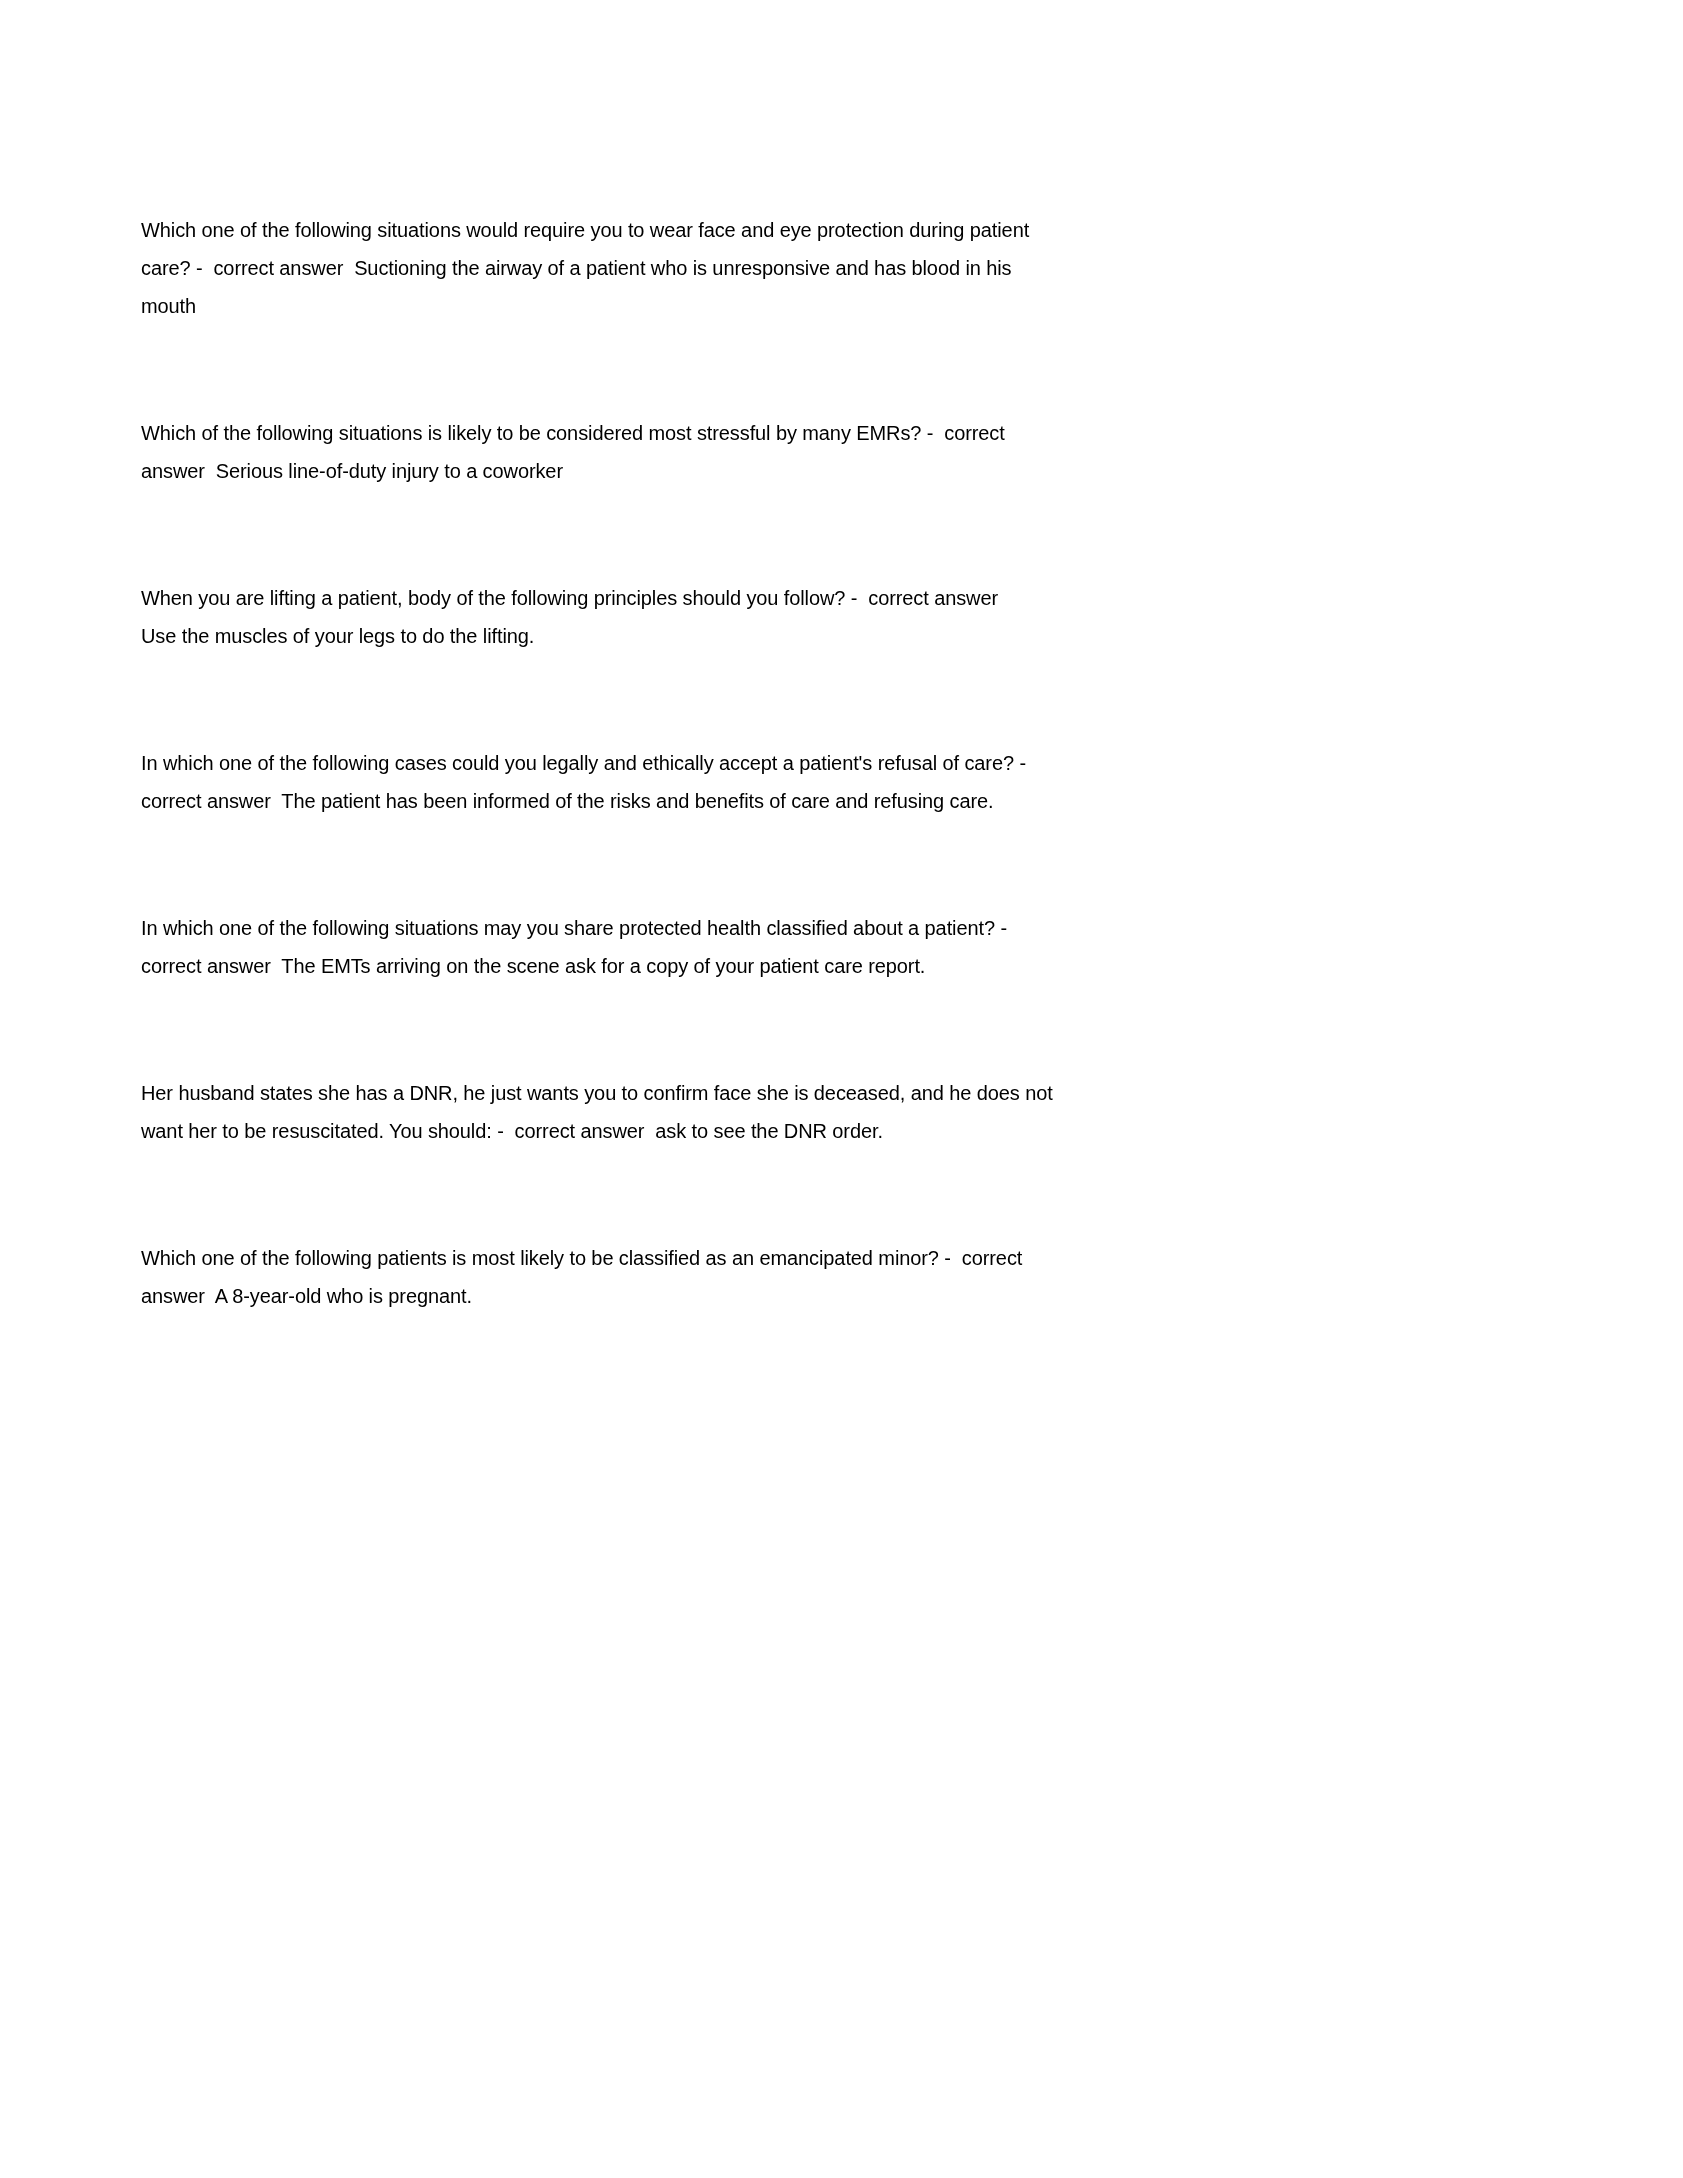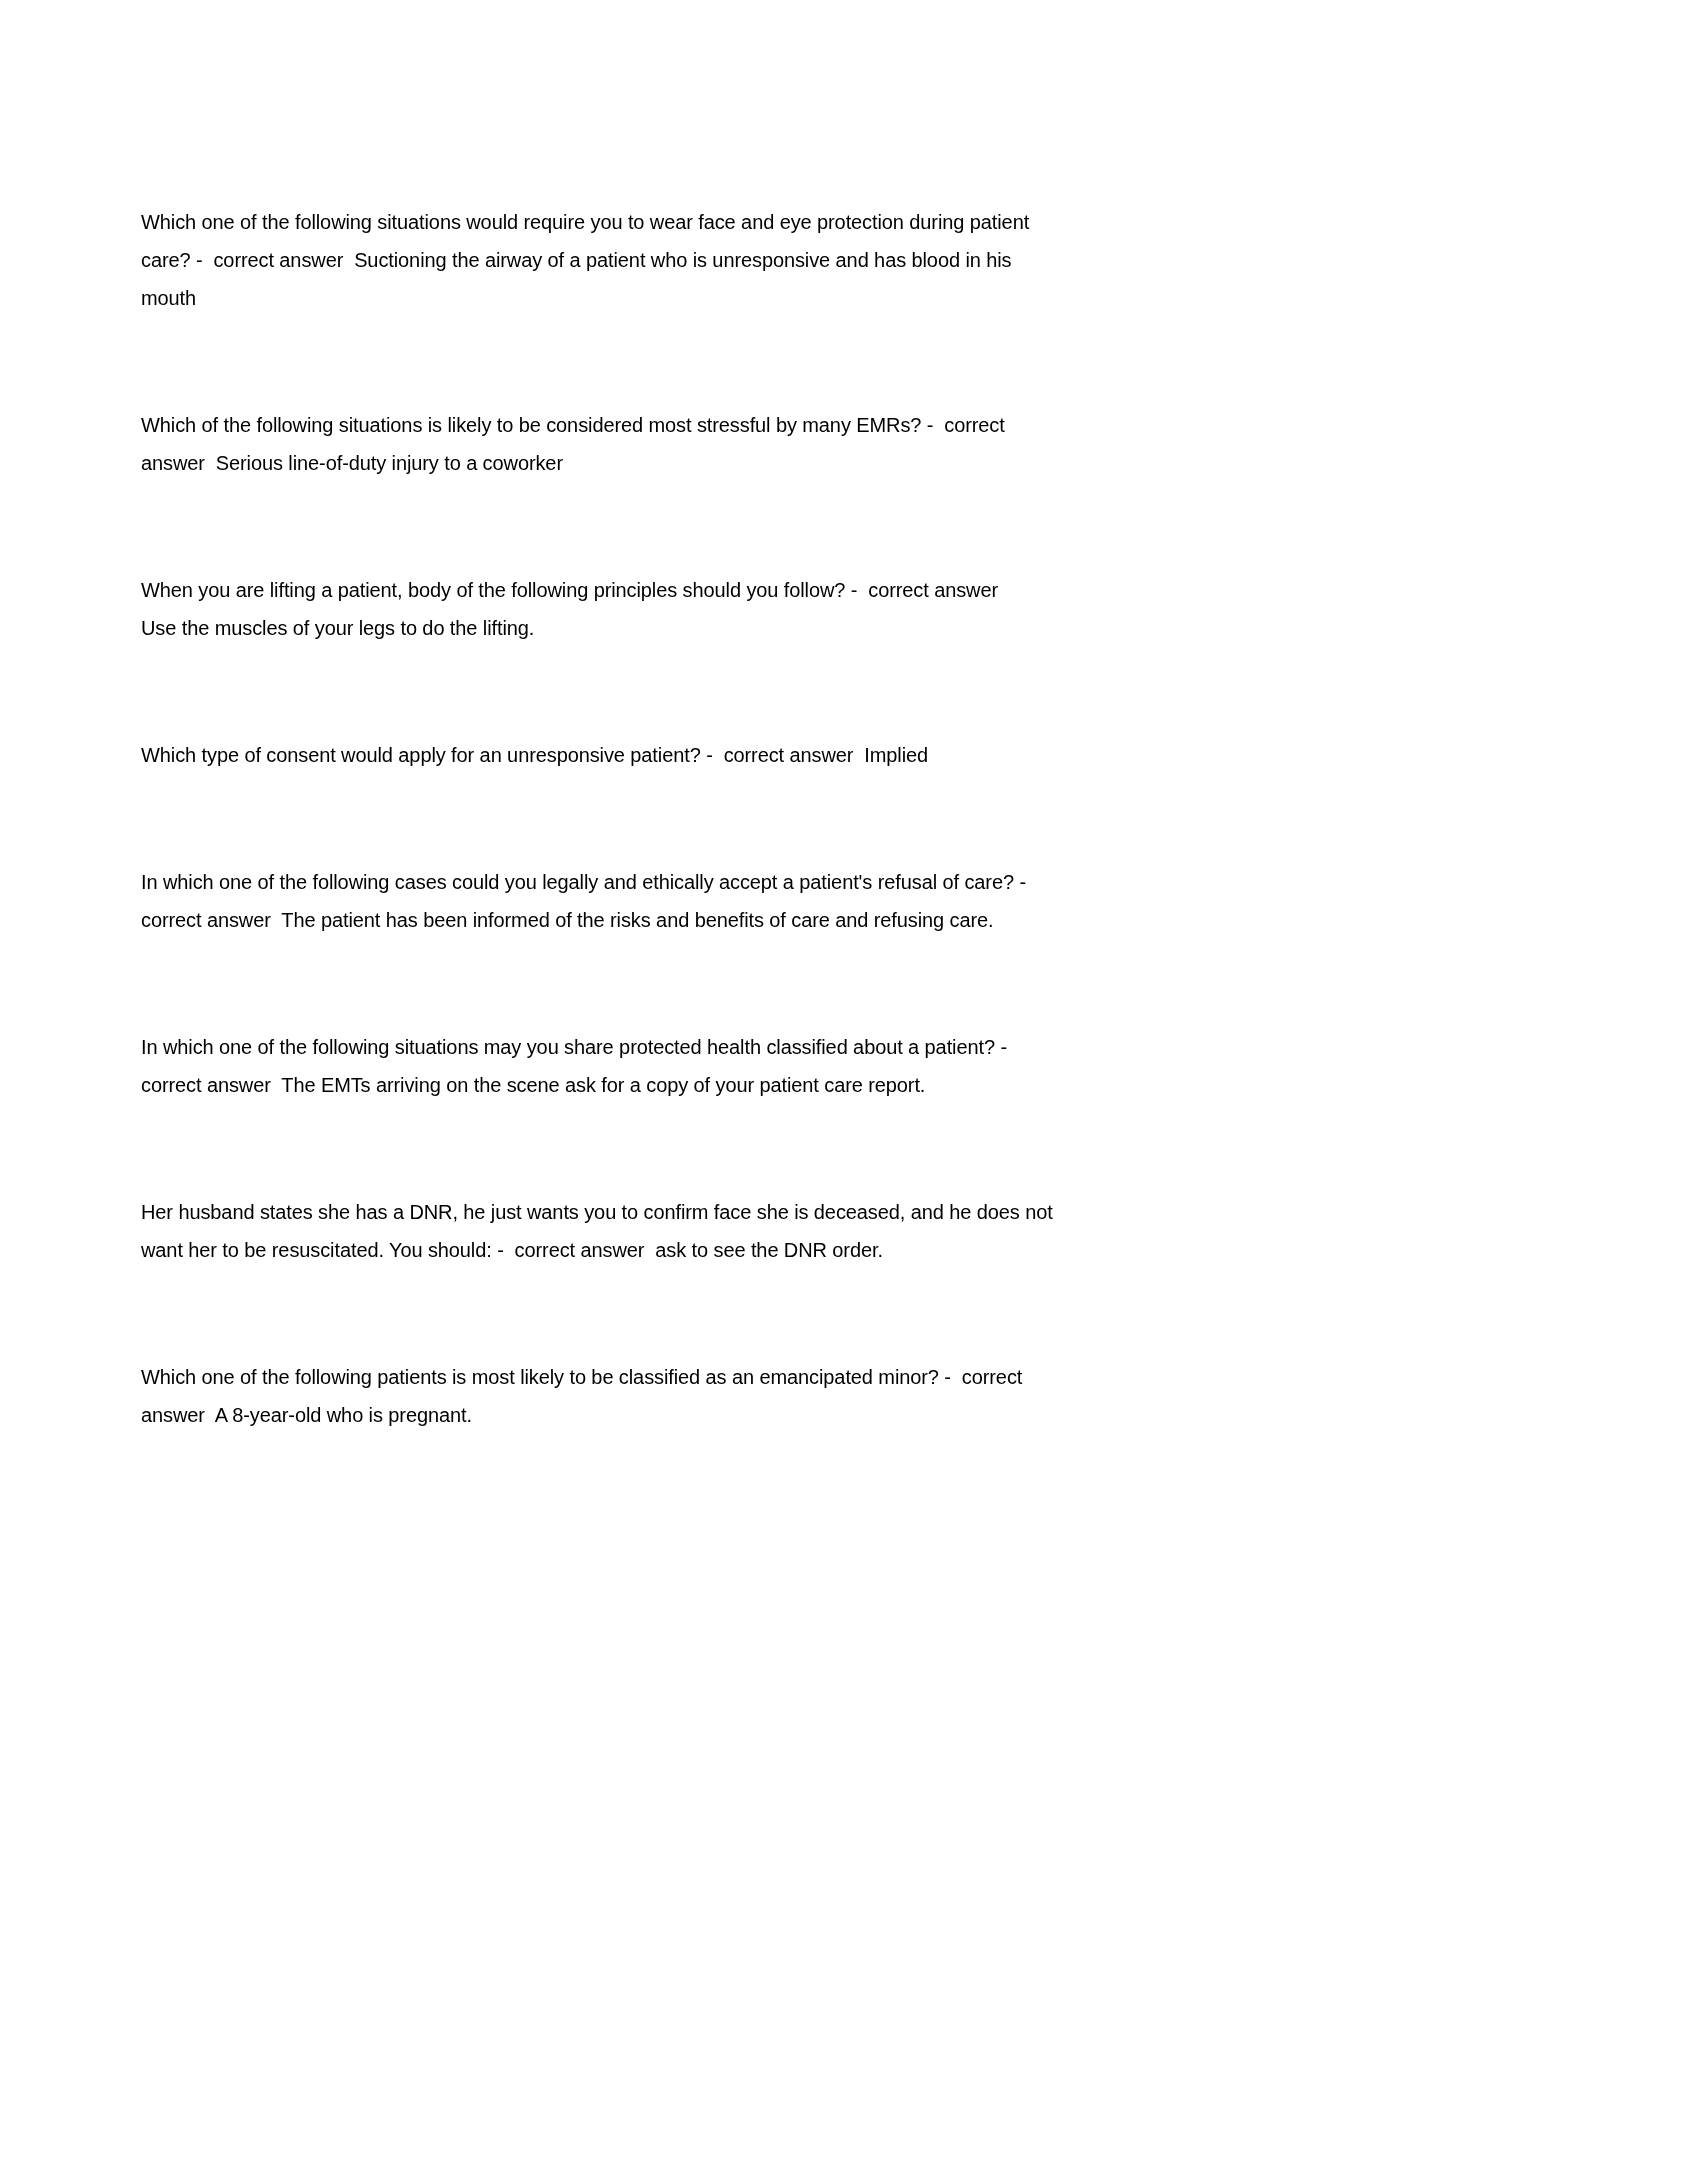--- a/index.html
+++ b/index.html
@@ -19,38 +19,37 @@
     left: 141px;
     top: 195px;
     width: 1168px;
     font-family: "Liberation Sans", sans-serif;
     font-size: 20px;
     line-height: 38px;
     letter-spacing: -0.1px;
     color: #000000;
   }
   .qa-paragraph {
-    margin: 8px 0 89px 0;
+    margin: 16px 0 89px 0;
     white-space: pre-wrap; 
   }
 </style>
 </head>
 <body>
 
 <div class="page">
   <div class="doc-content" style="color: rgb(0, 0, 0);">
 
   <p class="qa-paragraph">Which one of the following situations would require you to wear face and eye protection during patient
 care? -  correct answer  Suctioning the airway of a patient who is unresponsive and has blood in his
 mouth</p>
       <p class="qa-paragraph">Which of the following situations is likely to be considered most stressful by many EMRs? -  correct
 answer  Serious line-of-duty injury to a coworker</p>
       <p class="qa-paragraph">When you are lifting a patient, body of the following principles should you follow? -  correct answer
 Use the muscles of your legs to do the lifting.</p>
-      <p class="qa-paragraph">Which type of consent would apply for an unresponsive patient? -  correct answer  Implied</p>
       <p class="qa-paragraph">In which one of the following cases could you legally and ethically accept a patient's refusal of care? -
 correct answer  The patient has been informed of the risks and benefits of care and refusing care.</p>
       <p class="qa-paragraph">In which one of the following situations may you share protected health classified about a patient? -
 correct answer  The EMTs arriving on the scene ask for a copy of your patient care report.</p>
       <p class="qa-paragraph">Her husband states she has a DNR, he just wants you to confirm face she is deceased, and he does not
 want her to be resuscitated. You should: -  correct answer  ask to see the DNR order.</p>
       <p class="qa-paragraph">Which one of the following patients is most likely to be classified as an emancipated minor? -  correct
 answer  A 8-year-old who is pregnant.</p>
     </div>
 </div>

